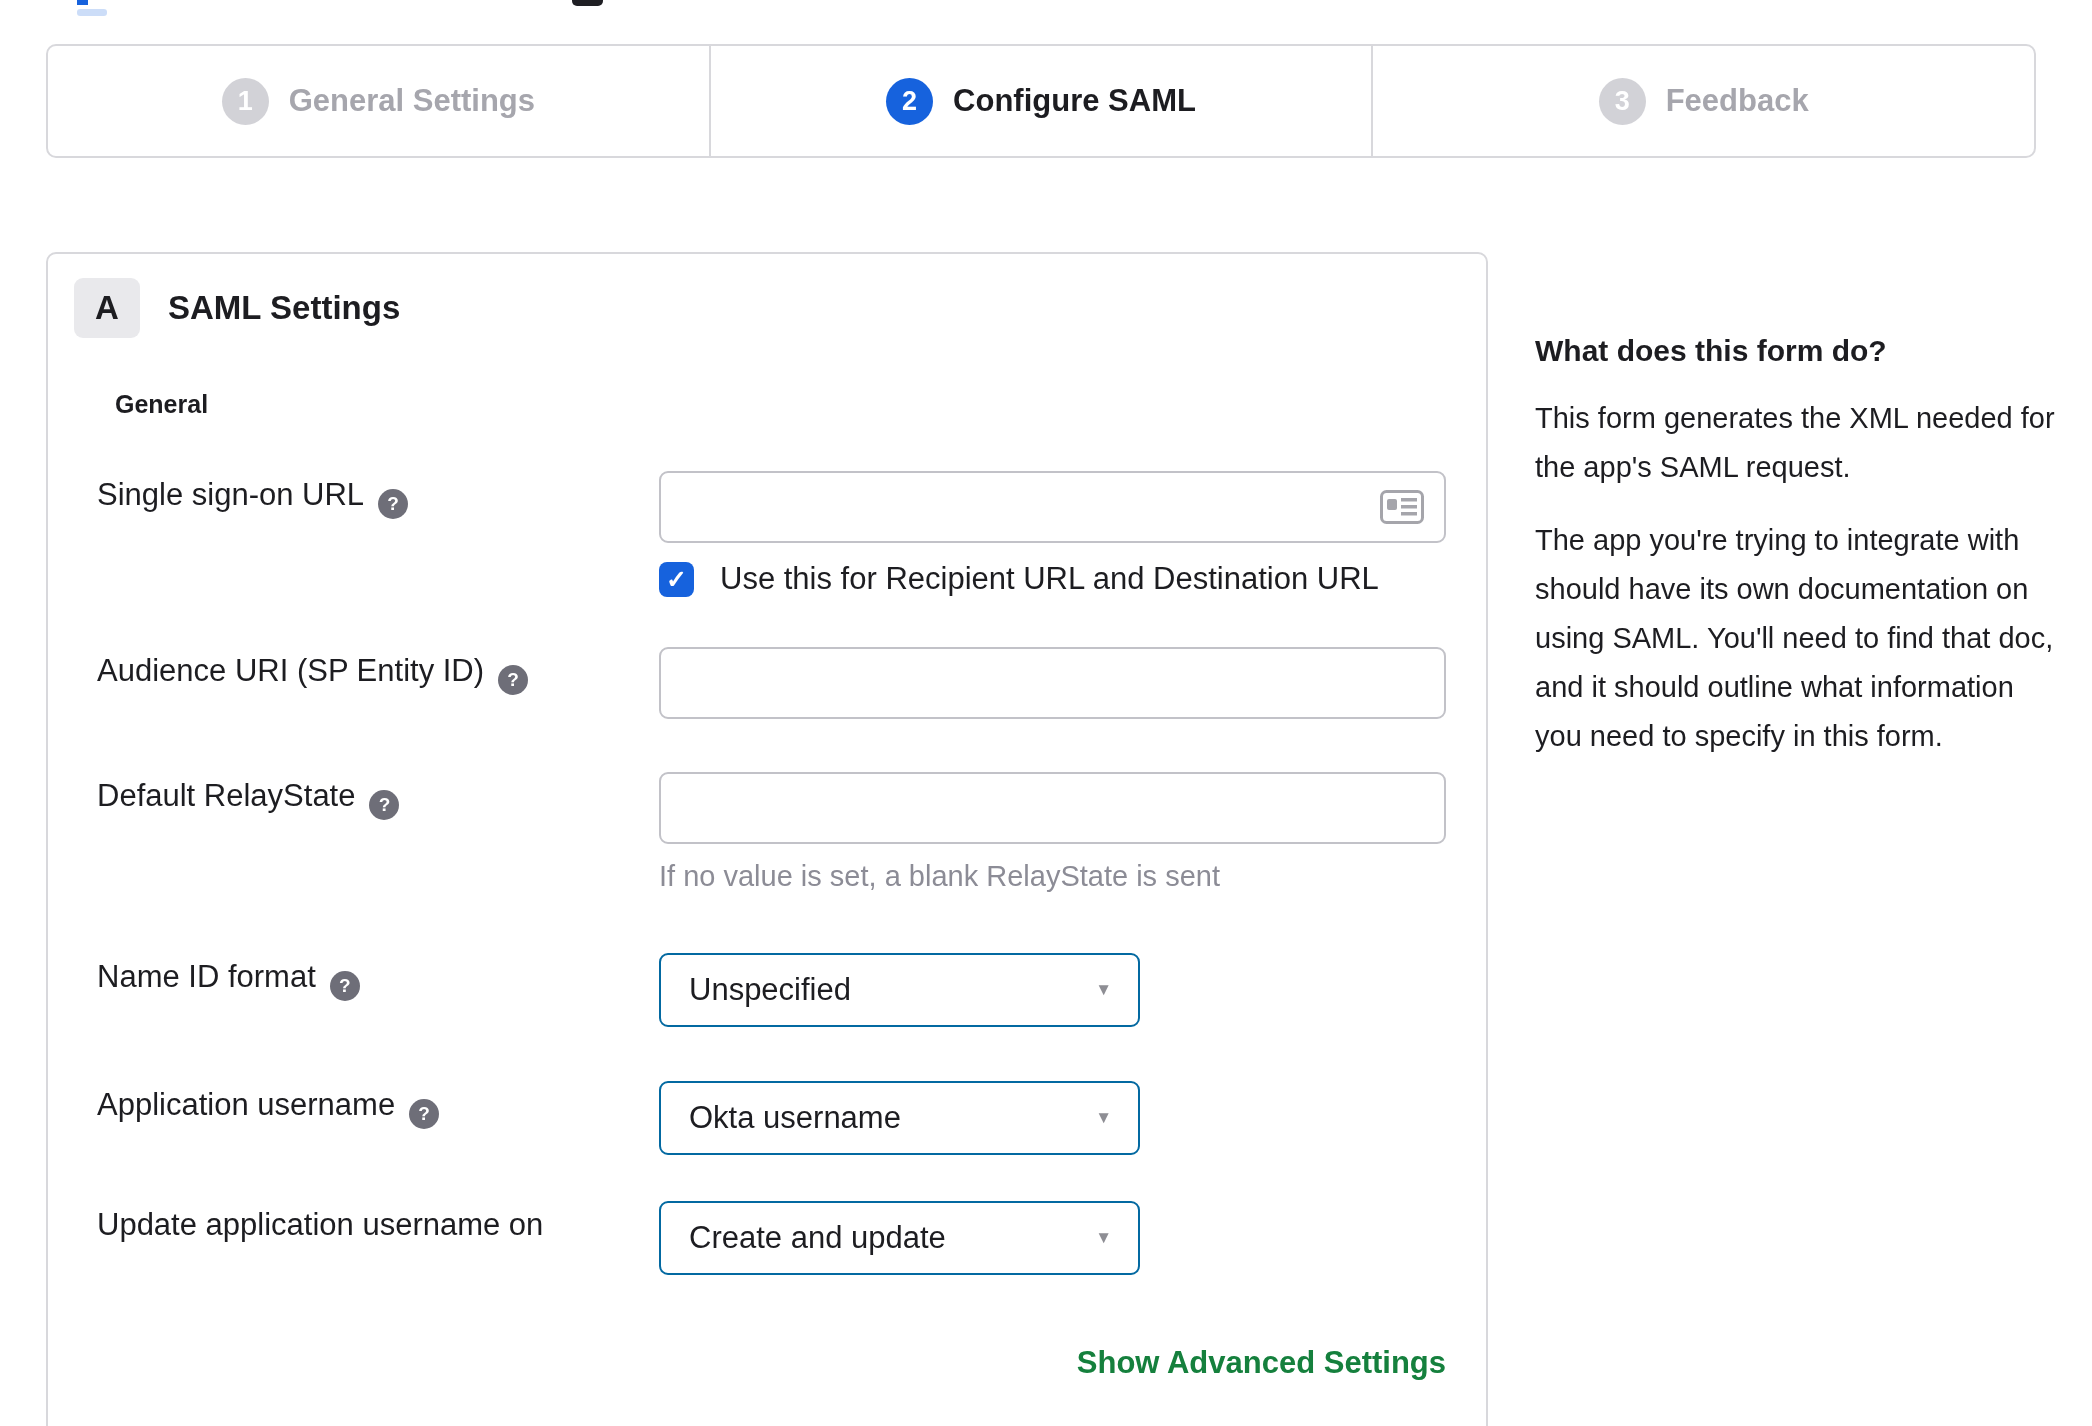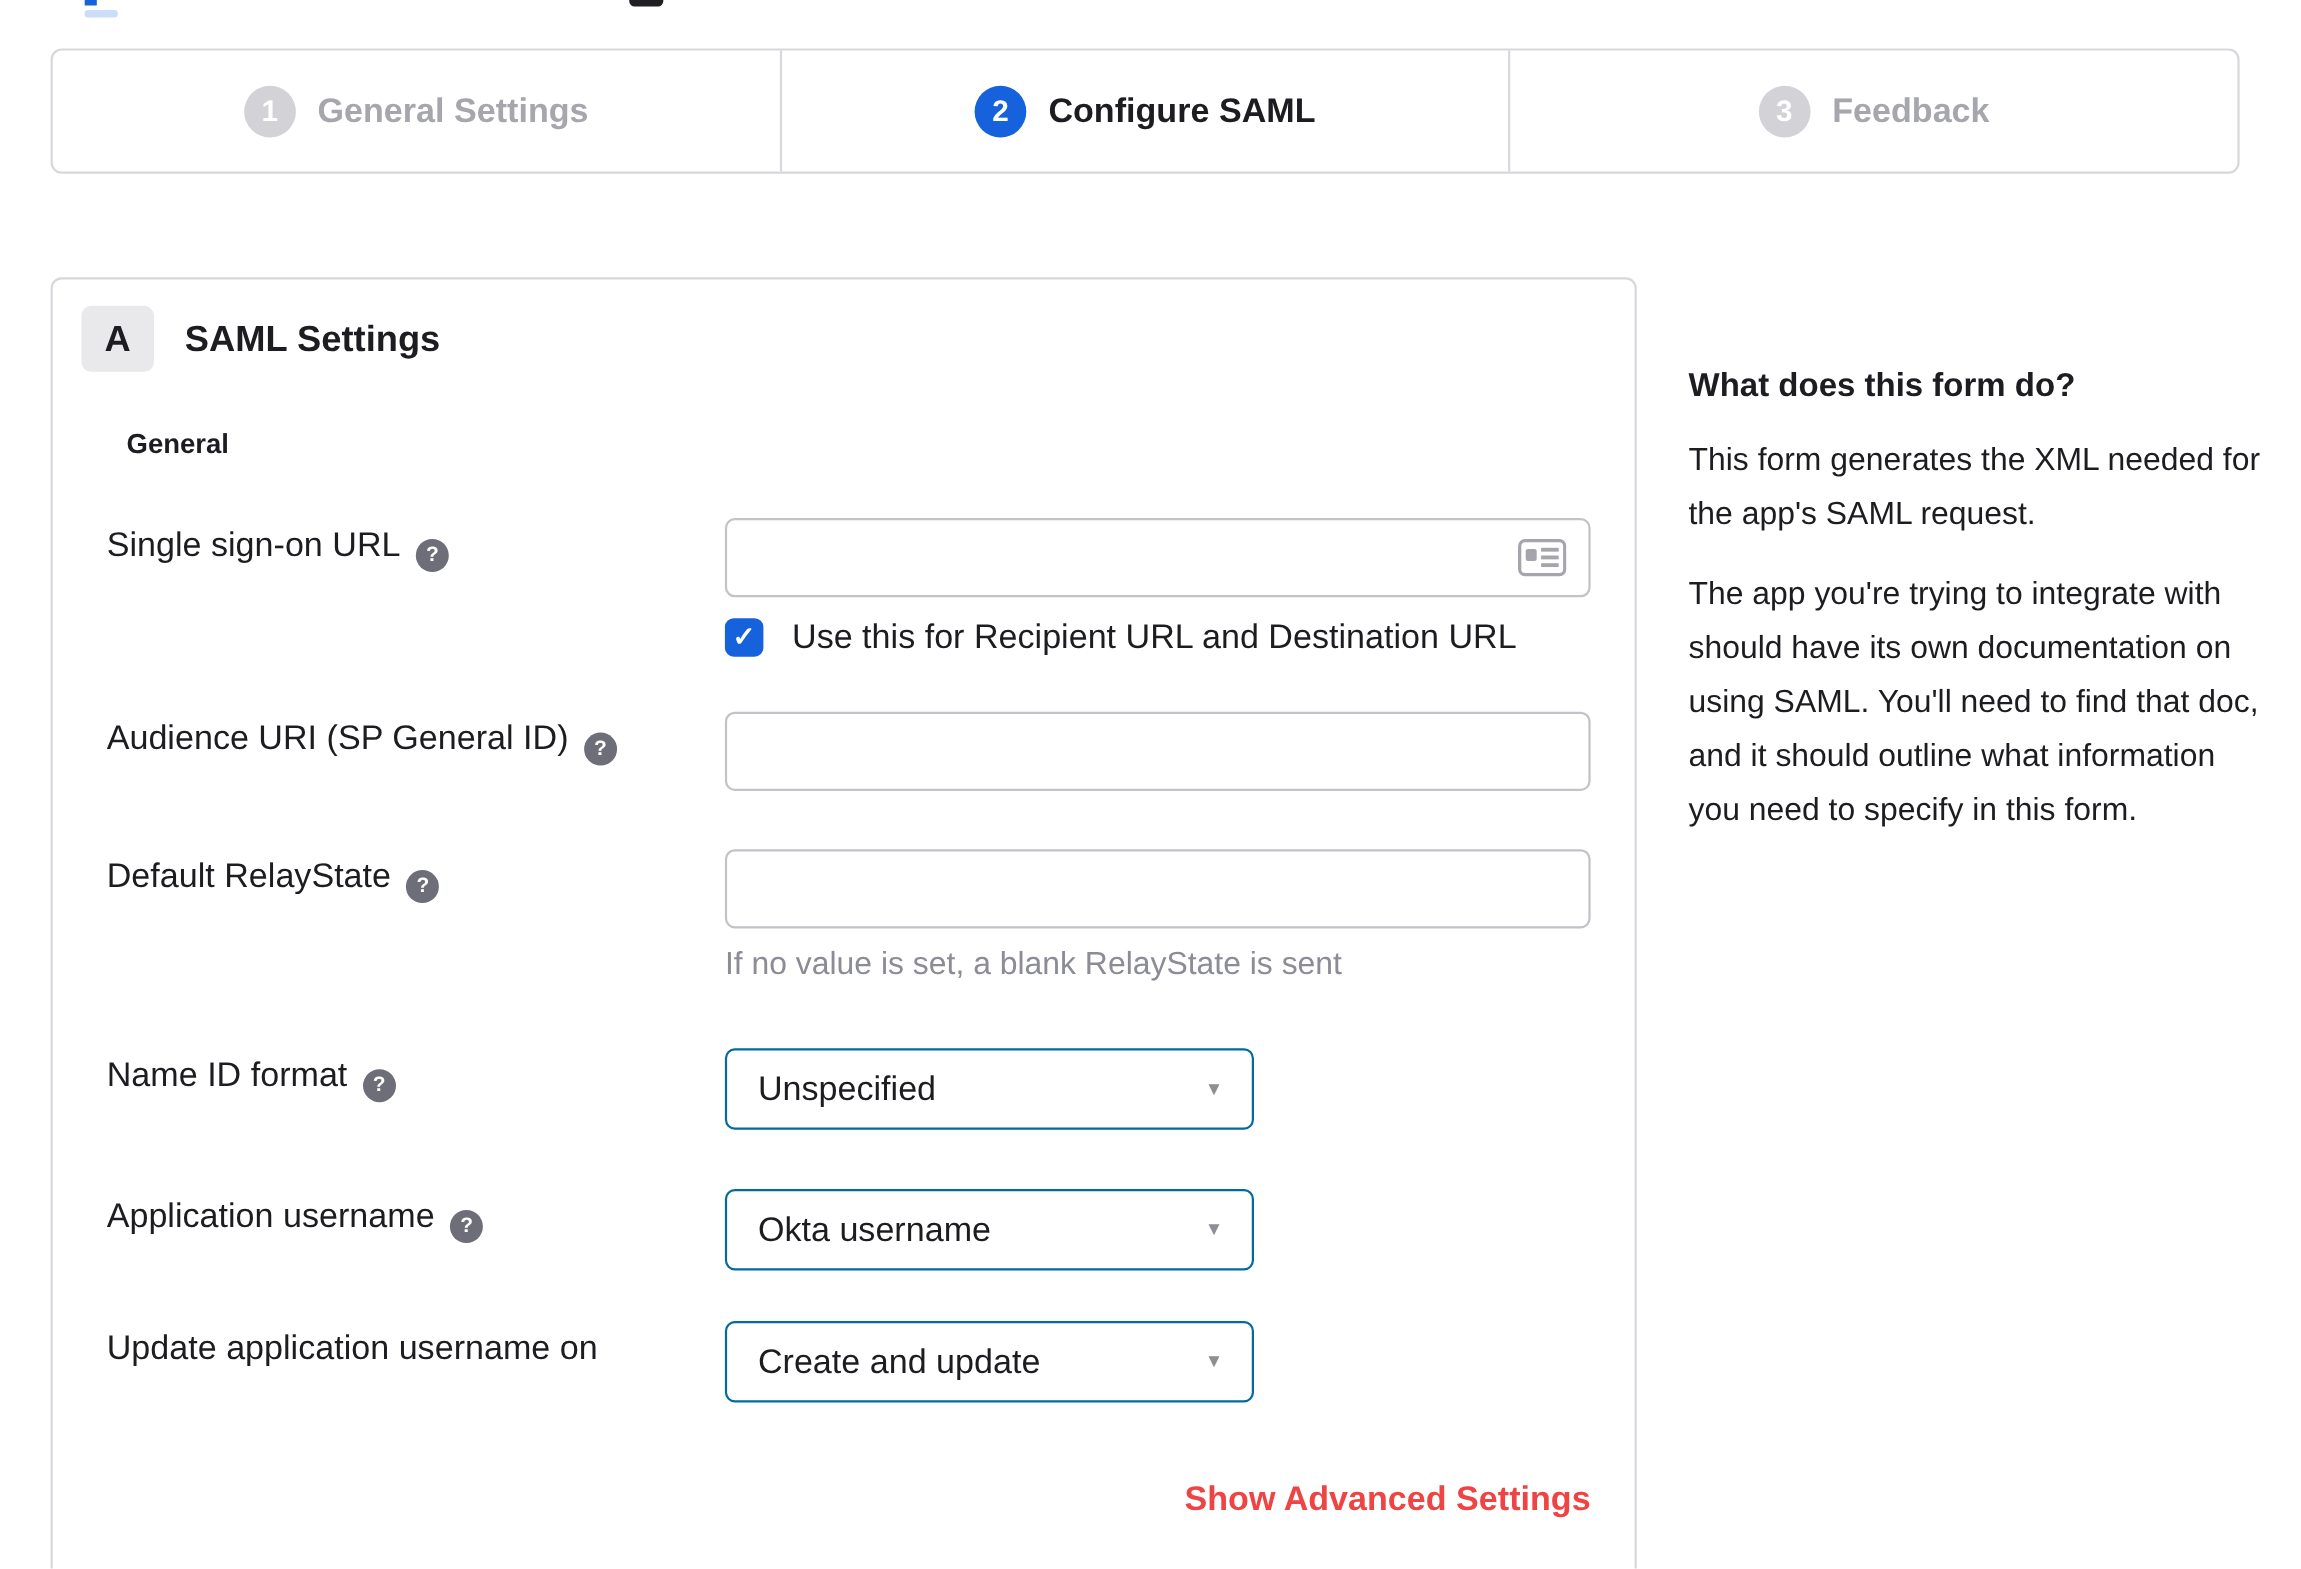--- a/index.html
+++ b/index.html
@@ -86,21 +86,21 @@
 
   .select {
     width: 481px; height: 74px; box-sizing: border-box;
     border: 2px solid #0369a1; border-radius: 9px; background: #fff;
     display: flex; align-items: center; justify-content: space-between;
     padding: 0 26px 0 28px; font-size: 31px; cursor: pointer;
   }
   .caret { font-size: 17px; color: #8e8e94; }
 
   .advanced-row { margin: 70px 0 0 23px; width: 1349px; text-align: right; }
-  .advanced-link { color: #ef4444; font-size: 31px; font-weight: 700; text-decoration: none; cursor: pointer; }
+  .advanced-link { color: #15803d; font-size: 31px; font-weight: 700; text-decoration: none; cursor: pointer; }
 
   .panel-divider { margin: 52px 0 0 -4px; width: 1388px; border: none; border-top: 2px solid #c0c0c5; }
 
   
   .sidebar { position: absolute; left: 1535px; top: 328px; width: 520px; }
   .sidebar h3 { margin: 0; font-size: 30px; font-weight: 700; line-height: 46px; }
   .sidebar p  { margin: 0; font-size: 29px; line-height: 49px; }
   .sidebar .p1 { margin-top: 20px; }
   .sidebar .h2 { margin-top: 46px; }
   .sidebar .p2 { margin-top: 24px; }
@@ -159,21 +159,21 @@
           <span class="checkbox">
             <span>✓</span>
           </span>
           <span class="checkbox-label">Use this for Recipient URL and Destination URL</span>
         </div>
       </div>
     </div>
 
     <div class="field-row row-audience">
       <div class="field-label">
-        <span>Audience URI (SP General ID)</span><span class="help">?</span>
+        <span>Audience URI (SP Entity ID)</span><span class="help">?</span>
       </div>
       <div class="input-wrap">
         <input class="text-input" type="text" value="" style="">
       </div>
     </div>
 
     <div class="field-row row-relay">
       <div class="field-label">
         <span>Default RelayState</span><span class="help">?</span>
       </div>

